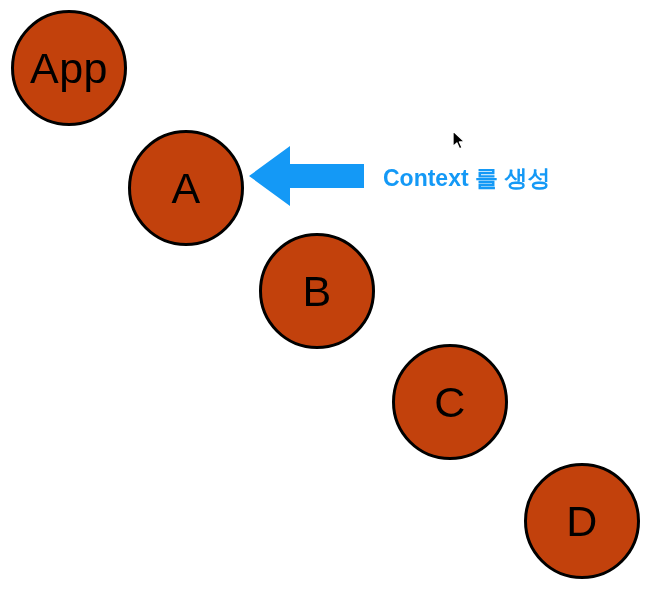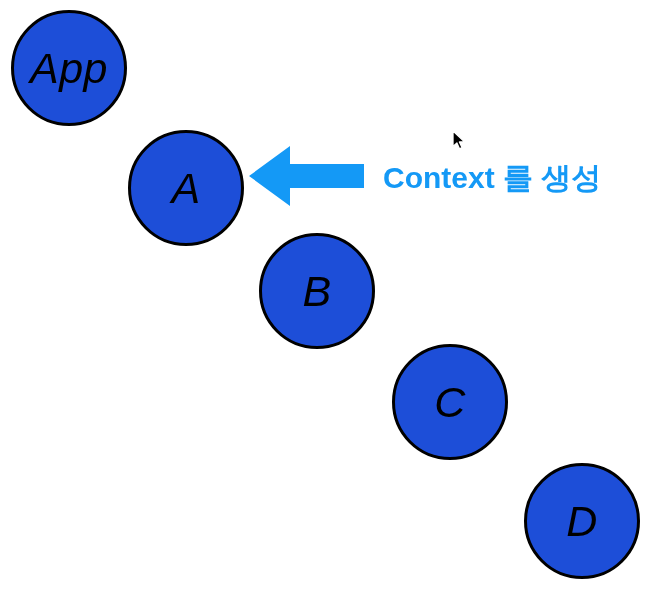--- a/index.html
+++ b/index.html
@@ -15,25 +15,24 @@
     background: #ffffff;
     overflow: hidden;
   }
   .node {
     position: absolute;
     width: 116px;
     height: 116px;
     box-sizing: border-box;
     border: 3.5px solid #000000;
     border-radius: 50%;
-    background: #1d4ed8;
+    background: #c2410c;
     display: flex;
     align-items: center;
     justify-content: center;
-    font-style: italic;
   }
   .node .node-label {
     font-size: 43px;
     font-weight: 400;
     color: #000000;
     line-height: 1;
     letter-spacing: 0.5px;
     user-select: none;
   }
   .node-app { left: 11px;  top: 10px;  }
@@ -48,21 +47,21 @@
     top: 145px;
     width: 118px;
     height: 62px;
   }
   .annotation {
     position: absolute;
     left: 383px;
     top: 158px;
     height: 40px;
     line-height: 40px;
-    font-size: 30px;
+    font-size: 23px;
     font-weight: 700;
     color: #1499F6;
     white-space: nowrap;
     user-select: none;
   }
   .mouse-cursor {
     position: absolute;
     left: 450px;
     top: 130px;
     width: 16px;

